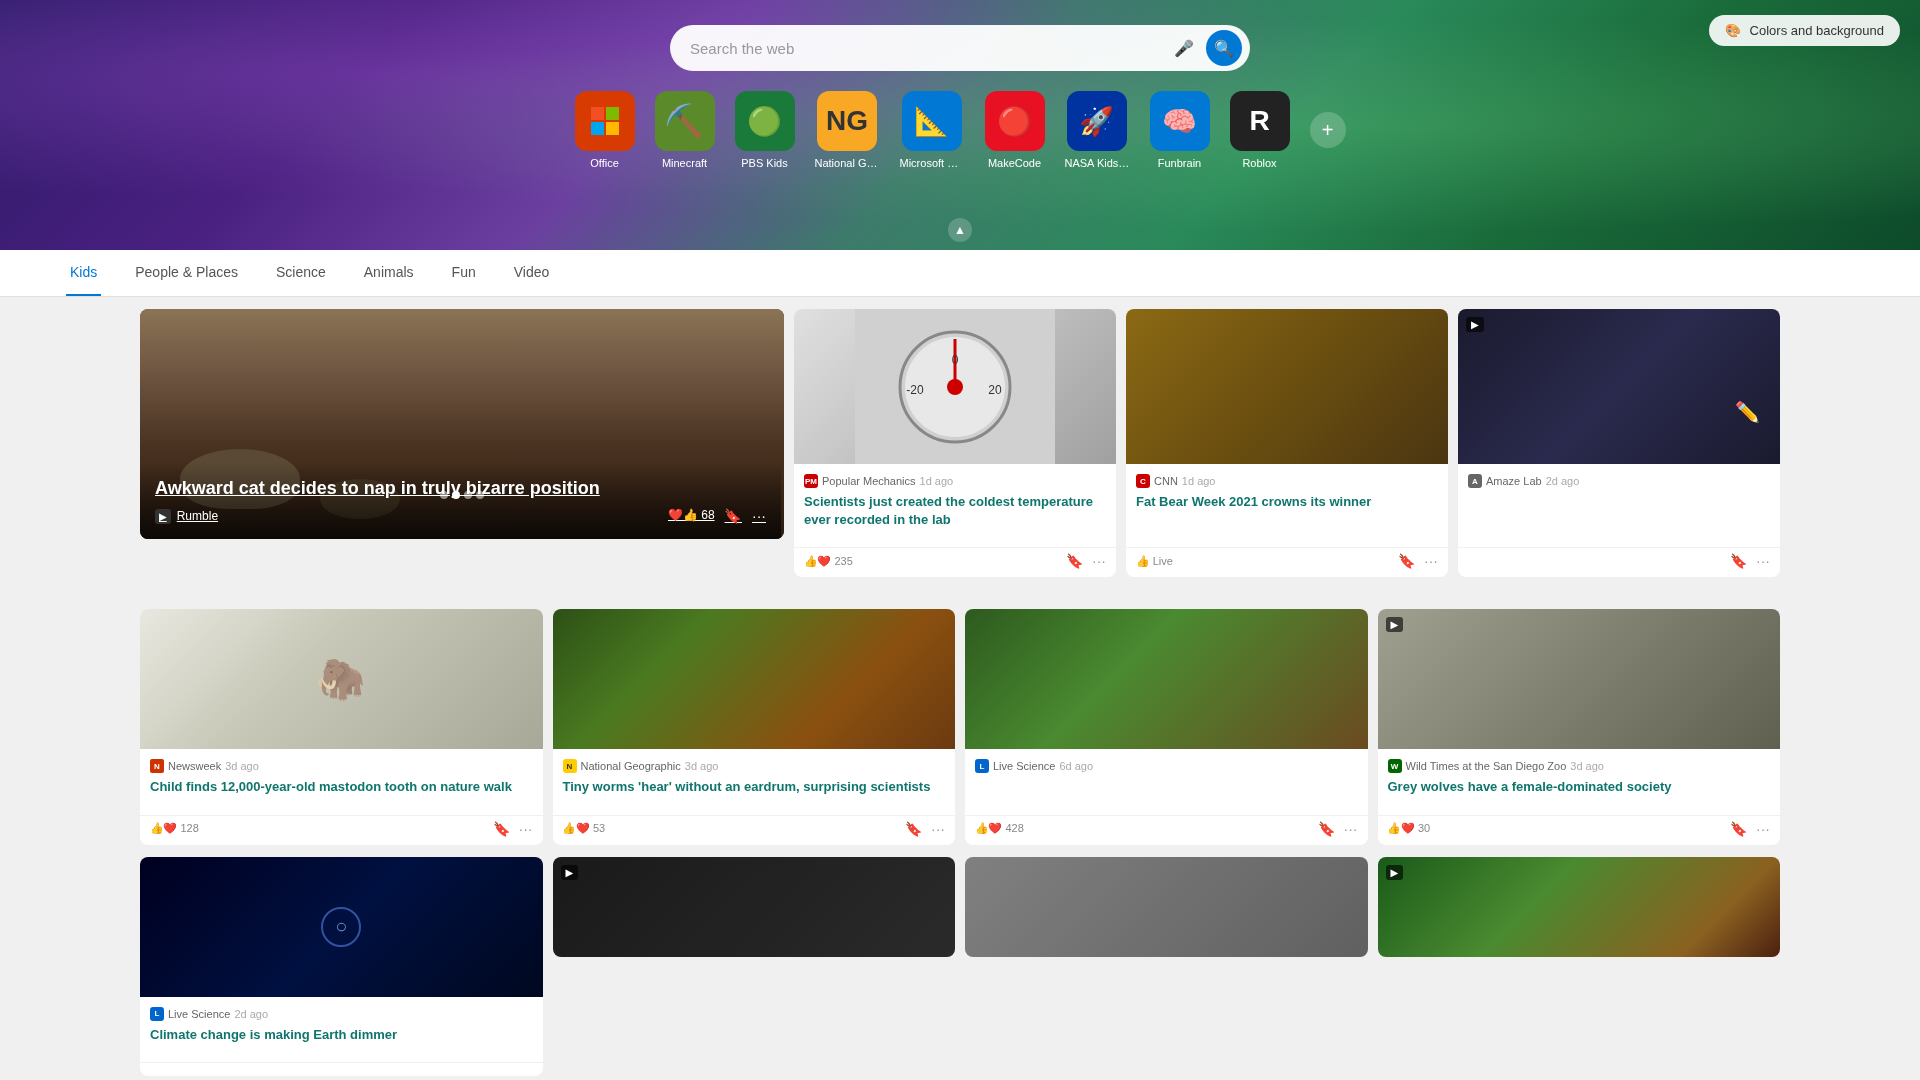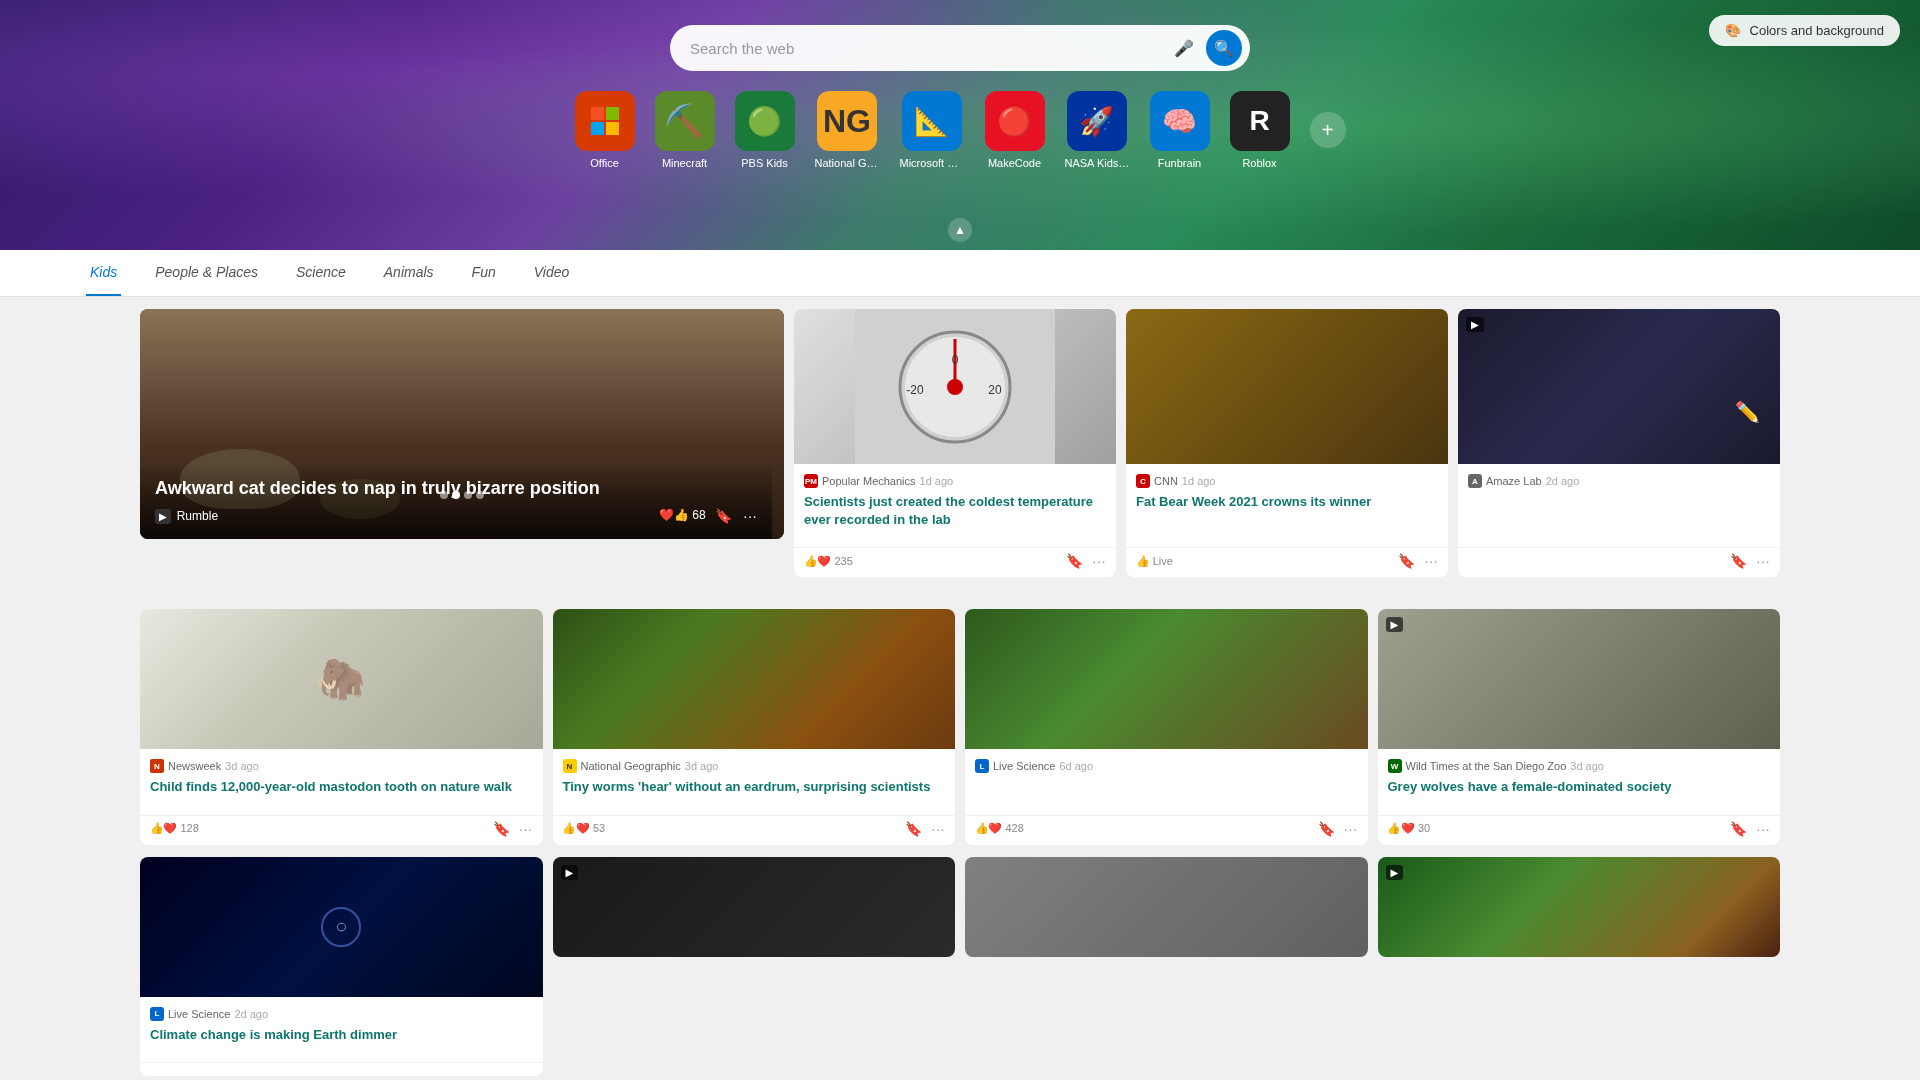--- a/index.html
+++ b/index.html
@@ -144,25 +144,24 @@
     
     .main-content {
       background: #f0f0f0;
       min-height: 830px;
       padding: 0;
     }
 
     
     .nav-tabs {
       background: white;
-      padding: 0 86px;
+      padding: 0 66px;
       display: flex;
       gap: 30px;
       border-bottom: 1px solid #e0e0e0;
-      font-style: italic;
     }
     .nav-tab {
       padding: 14px 4px;
       cursor: pointer;
       font-size: 14px;
       color: #555;
       border-bottom: 2px solid transparent;
       text-decoration: none;
     }
     .nav-tab.active {
@@ -198,24 +197,25 @@
     .featured-card {
       height: 230px;
       position: relative;
     }
     .featured-card .card-img-placeholder {
       height: 100%;
       background: linear-gradient(135deg, #8B7355 0%, #6B5A3E 30%, #4a3728 60%, #2d1f15 100%);
     }
     .featured-overlay {
       position: absolute;
-      bottom: 0; left: 0; right: 12px;
+      bottom: 0; left: 0; right: 3px;
       background: linear-gradient(transparent, rgba(0,0,0,0.7));
       padding: 15px;
       color: white;
+      text-decoration: underline;
     }
     .featured-title {
       font-size: 18px;
       font-weight: 600;
       line-height: 1.3;
       margin-bottom: 8px;
     }
     .featured-meta {
       display: flex;
       align-items: center;
@@ -349,21 +349,21 @@
       <span class="app-label">Minecraft</span>
     </div>
     <div class="app-item">
       <div class="app-icon" style="background:#1a7a3a;">
         <span style="font-size:28px;">🟢</span>
       </div>
       <span class="app-label">PBS Kids</span>
     </div>
     <div class="app-item">
       <div class="app-icon" style="background:#f9a825;">
-        <span style="font-size:32px; color:#333; font-weight:bold;">NG</span>
+        <span style="font-size:28px; color:#333; font-weight:bold;">NG</span>
       </div>
       <span class="app-label">National Geo...</span>
     </div>
     <div class="app-item">
       <div class="app-icon" style="background:#0078d4;">
         <span style="font-size:28px;">📐</span>
       </div>
       <span class="app-label">Microsoft Ma...</span>
     </div>
     <div class="app-item">

